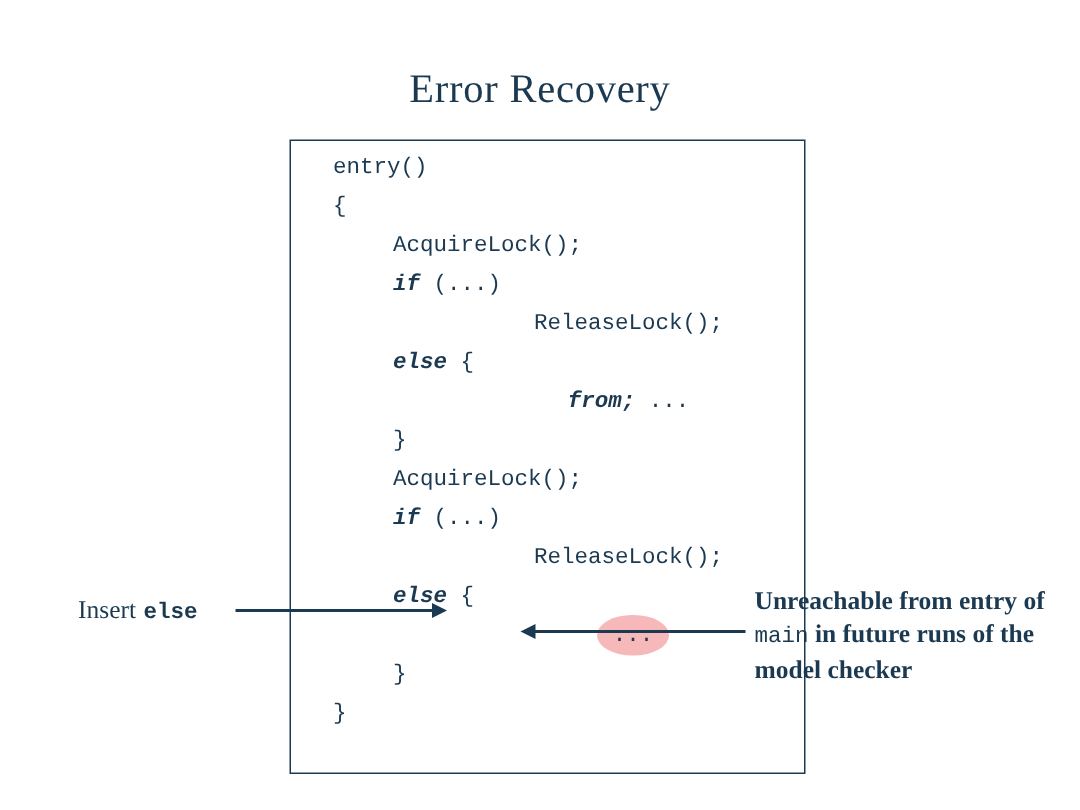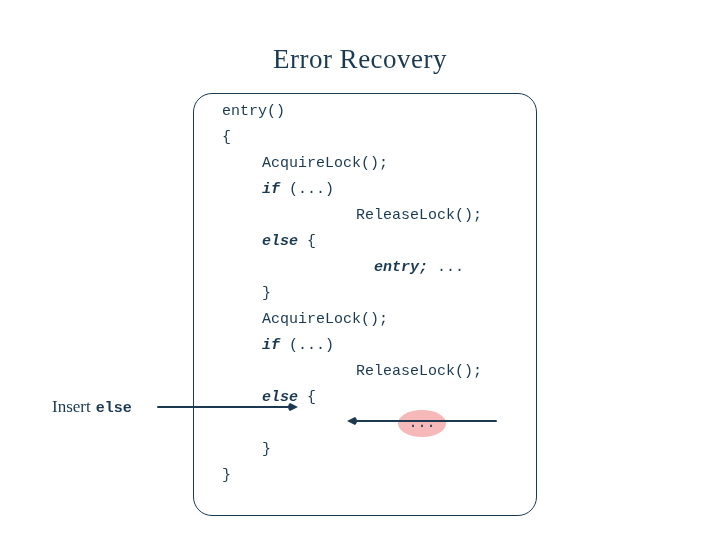--- a/index.html
+++ b/index.html
@@ -1,20 +1,20 @@
 <!DOCTYPE html>
 <html style="--ink: #1b3a52; --hl: #f6b8b8; --bg: #ffffff;"><head>
 <meta charset="utf-8">
 <style>
   :root {
     --ink: #1b3a52;
     --hl: #f6b8b8;
     --bg: #ffffff;
   }
-  * { margin: 0; padding: 0; box-sizing: border-box; border-radius: 19px; }
+  * { margin: 0; padding: 0; box-sizing: border-box; }
   html, body { background: #ffffff; }
   .slide {
     position: relative;
     width: 720px;
     height: 540px;
     background: var(--bg);
     overflow: hidden;
     font-family: "Liberation Serif", serif;
   }
   .title {
@@ -115,34 +115,35 @@
   <h1 class="title">Error Recovery</h1>
 
   <div class="code-box">
     <div class="code">
         <div class="code-line indent-0"><span>entry()</span></div>
         <div class="code-line indent-0"><span>{</span></div>
         <div class="code-line indent-1"><span>AcquireLock();</span></div>
         <div class="code-line indent-1"><span class="kw">if</span><span> (...)</span></div>
         <div class="code-line indent-2"><span>ReleaseLock();</span></div>
         <div class="code-line indent-1"><span class="kw">else</span><span> {</span></div>
-        <div class="code-line indent-2"><span class="kw">entry;</span><span> ...</span></div>
+        <div class="code-line indent-2"><span class="kw">from;</span><span> ...</span></div>
         <div class="code-line indent-1"><span>}</span></div>
         <div class="code-line indent-1"><span>AcquireLock();</span></div>
         <div class="code-line indent-1"><span class="kw">if</span><span> (...)</span></div>
         <div class="code-line indent-2"><span>ReleaseLock();</span></div>
         <div class="code-line indent-1"><span class="kw">else</span><span> {</span></div>
         <div class="code-line indent-2"><span class="hl">...</span></div>
         <div class="code-line indent-1"><span>}</span></div>
         <div class="code-line indent-0"><span>}</span></div>
       </div>
   </div>
 
   <div class="left-note"><span>Insert</span><span class="mono-b">else</span></div>
 
   <div class="arrow-line" style="left:157px; top:406px; width:132px;"></div>
   <div class="arrow-head head-right" style="left:288px; top:402px;"></div>
 
   <div class="arrow-line" style="left:356px; top:420px; width:141px;"></div>
   <div class="arrow-head head-left" style="left:347px; top:416px;"></div>
 
+  <div class="right-note"><span>Unreachable from entry of </span><span class="mono">main</span><span> in future runs of the model checker</span></div>
 
 </div>
 
 </body></html>

